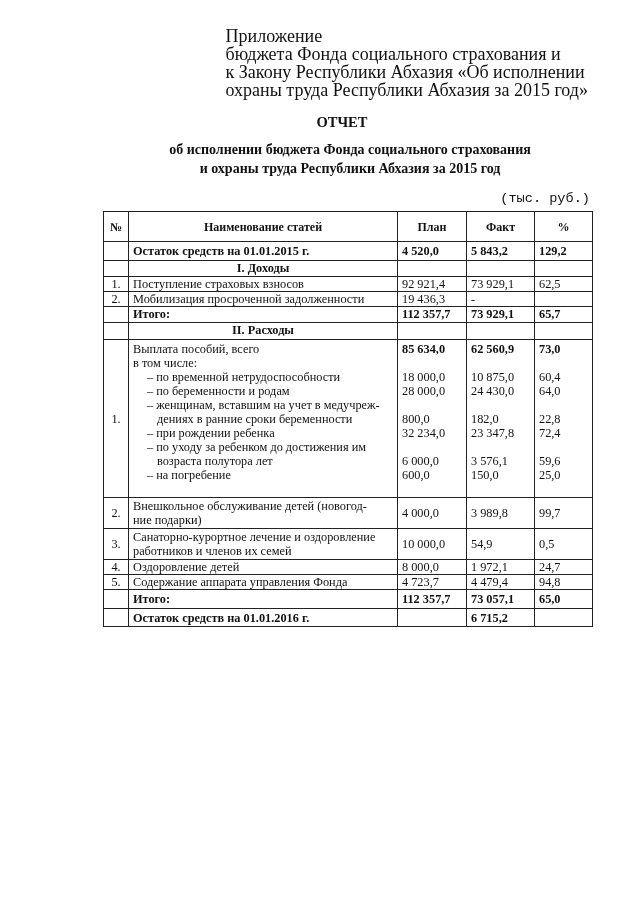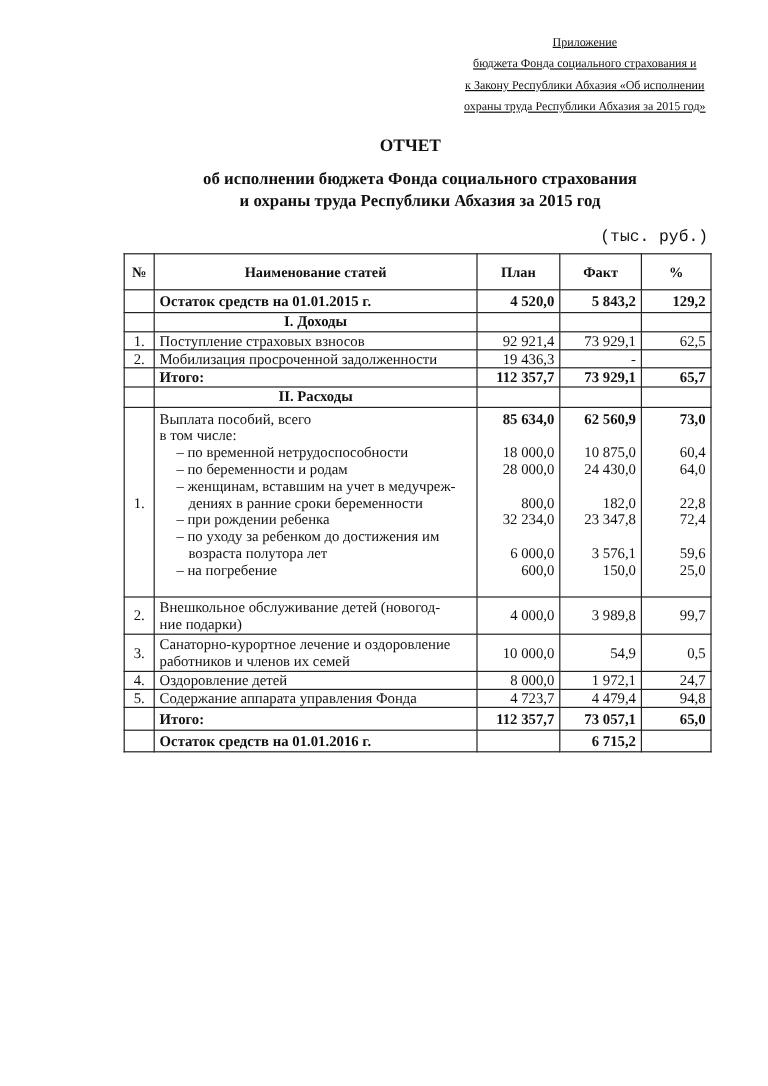--- a/index.html
+++ b/index.html
@@ -1,33 +1,33 @@
 <!DOCTYPE html>
 <html><head>
 <meta charset="utf-8">
 <style>
   html, body { margin: 0; padding: 0; background: #ffffff; }
   body { width: 640px; height: 905px; position: relative; overflow: hidden;
          font-family: "Liberation Serif", "DejaVu Serif", serif; color: #111; }
-  .appendix { position: absolute; right: 52px; top: 27px; text-align: center;
-              font-size: 10px; line-height: 18px; text-decoration: underline; }
+  .appendix { position: absolute; right: 52px; top: 27px; text-align: left;
+              font-size: 18px; line-height: 18px; }
   .title { position: absolute; left: 0; width: 640px; top: 114px; text-align: center;
            font-weight: bold; font-size: 14.5px; padding-left: 44px; box-sizing: border-box; }
   .subtitle { position: absolute; left: 100px; width: 500px; top: 140px; text-align: center;
               font-weight: bold; font-size: 14px; line-height: 19px; }
   .units { position: absolute; right: 50px; top: 191px; font-size: 13.6px; font-family: Liberation Mono, monospace; }
   table.report { position: absolute; left: 103px; top: 211px; width: 489px;
                  border-collapse: collapse; font-size: 12.3px; table-layout: fixed; }
   table.report td, table.report th { border: 1px solid #222; padding: 0 4px; vertical-align: top;
                  line-height: 14px; }
   col.c-num { width: 25px; } col.c-name { width: 269px; }
   col.c-plan { width: 69px; } col.c-fact { width: 68px; } col.c-pct { width: 58px; }
   th { font-weight: bold; height: 29px; vertical-align: middle !important; text-align: center; font-size: 12px; }
   .num { text-align: center; }
-  .val { text-align: right; }
+  .val { text-align: left; }
   .b { font-weight: bold; }
   .sec { text-align: center; font-weight: bold; }
   .mid { vertical-align: middle !important; }
   .sub { padding-left: 14px; }
   .cont { padding-left: 24px; }
   .line { display: block; height: 14px; }
   .nowrap { white-space: nowrap; }
 </style>
 </head>
 <body>

